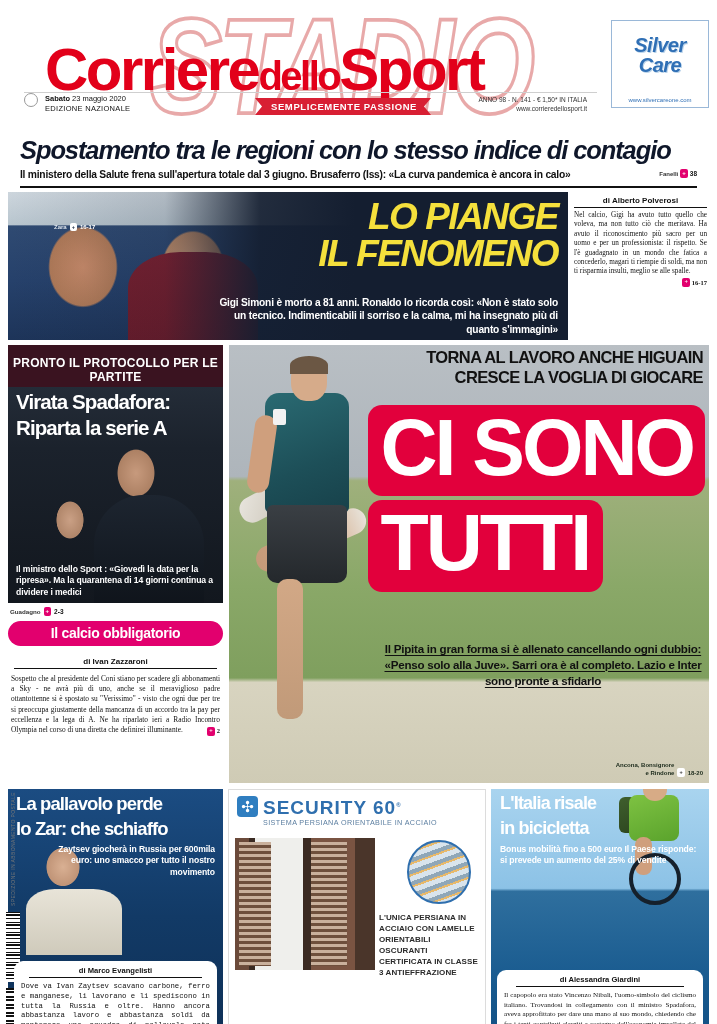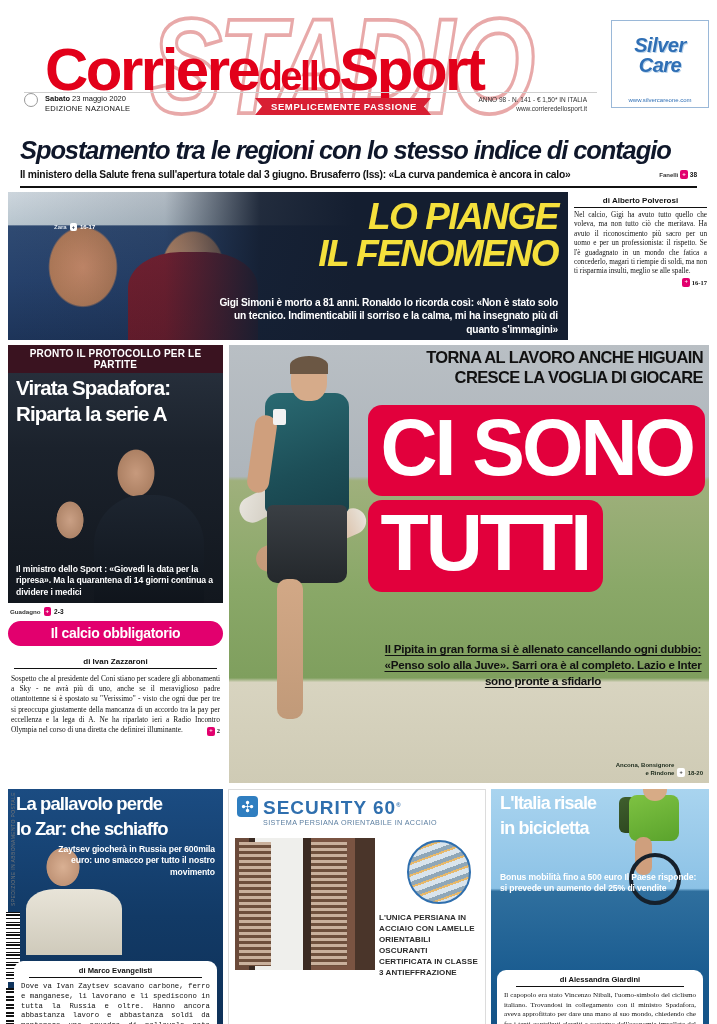--- a/index.html
+++ b/index.html
@@ -47,21 +47,21 @@
              text-shadow: 1px 1px 0 #bcd4ea; }
   .sc-url { position:absolute; bottom:4px; left:0; right:0; font-size:6px; color:#2f6fb5; }
 
   
   .banner { padding:4px 20px 0 20px; }
   .banner h1 {
     font-size:25.5px; font-weight:bold; font-style:italic; color:#0f172a;
     letter-spacing:-1.1px; white-space:nowrap; line-height:32px;
   }
   .banner-sub {
-    display:flex; align-items:center; justify-content:space-between;
+    display:flex; align-items:flex-start; justify-content:space-between;
     padding:3px 0 6px 0; border-bottom:2px solid #111;
   }
   .banner-sub .txt { font-size:10.3px; font-weight:bold; color:#111; letter-spacing:-0.25px; white-space:nowrap; }
   .refmark { font-size:6px; font-weight:bold; color:#333; white-space:nowrap; display:flex; align-items:center; gap:2px; }
   .pgbox { display:inline-block; background:#e2006e; color:#fff; font-size:6px; font-weight:bold;
            border-radius:2px; padding:1px 2px; line-height:7px; }
   .pgnum { font-size:6.5px; font-weight:bold; color:#111; }
 
   
   .toprow { display:flex; height:148px; margin:4px 8px 0 8px; }
@@ -108,22 +108,22 @@
   }
   .comment-ref { float:right; margin-top:1px; display:flex; gap:2px; align-items:center; }
 
   
   .midrow { display:flex; margin:5px 8px 0 8px; gap:6px; height:438px; }
 
   
   .col-left { flex:0 0 215px; display:flex; flex-direction:column; }
   .spadafora { position:relative; height:258px; background:#101215; overflow:hidden; }
   .sp-kicker {
-    position:relative; z-index:3; background:#3a1320; color:#fff; font-size:10px; font-weight:bold;
-    letter-spacing:0.2px; text-align:center; padding:3px 0 3px 0;
+    position:relative; z-index:3; background:#3a1320; color:#fff; font-size:12px; font-weight:bold;
+    letter-spacing:0.2px; text-align:center; padding:11px 0 3px 0;
   }
   .sp-title {
     position:relative; z-index:3; color:#fff; font-size:20.5px; font-weight:bold;
     line-height:23px; letter-spacing:-0.9px; padding:3px 8px 0 8px;
   }
   .sp-photo {
     position:absolute; inset:0;
     background:
       radial-gradient(ellipse 30px 38px at 128px 128px, #c79a7d 0%, #ad8164 60%, transparent 63%),
       radial-gradient(ellipse 22px 30px at 62px 175px, #caa085 0%, #b0866a 60%, transparent 63%),
@@ -284,21 +284,21 @@
     background:linear-gradient(160deg,#7ec242 0%,#5aa32c 100%); border-radius:8px; }
   .bi-pack { position:absolute; left:8px; top:8px; width:26px; height:36px;
     background:linear-gradient(160deg,#3f5f2d 0%,#2c451f 100%); border-radius:6px; }
   .bi-head { position:absolute; left:32px; top:-10px; width:24px; height:22px; background:#d7ab86; border-radius:50%; }
   .bi-wheel { position:absolute; left:18px; top:64px; width:52px; height:52px;
     border:4px solid #15202b; border-radius:50%; }
   .bi-leg { position:absolute; left:24px; top:48px; width:17px; height:38px; background:#cf9f7d; border-radius:8px; }
   .bi-title { position:relative; z-index:3; color:#fff; font-size:18px; font-weight:bold;
     line-height:21px; letter-spacing:-0.8px; padding:4px 6px 0 9px; }
   .bi-sub { position:relative; z-index:3; color:#fff; font-size:8.6px; font-weight:bold;
-    line-height:11.4px; padding:5px 6px 0 9px; letter-spacing:-0.1px;margin-top:28px; }
+    line-height:11.4px; padding:5px 6px 0 9px; letter-spacing:-0.1px; }
   .bi-card { position:absolute; z-index:3; left:6px; right:6px; bottom:18px;
     background:#fff; border-radius:9px; padding:5px 7px 6px 7px; }
   .bi-card-head { font-size:7.6px; font-weight:bold; text-align:center; color:#111;
     border-bottom:1px solid #111; padding:0 14px 2px 14px; margin:0 12px 4px 12px; }
   .bi-card-body { font-family:"Liberation Serif", serif; font-size:7.1px; line-height:9.5px;
     text-align:justify; color:#111; }
   .bi-ref { float:right; display:flex; gap:2px; align-items:center; margin-top:1px; }
   .bi-foot { position:absolute; z-index:3; left:9px; bottom:4px; color:#fff;
     font-size:6.3px; font-weight:bold; display:flex; align-items:center; gap:3px; }
   .pgbox-blue { background:#fff; color:#0f4f8a; font-size:5.5px; font-weight:bold; border-radius:2px; padding:1px 2px; }

